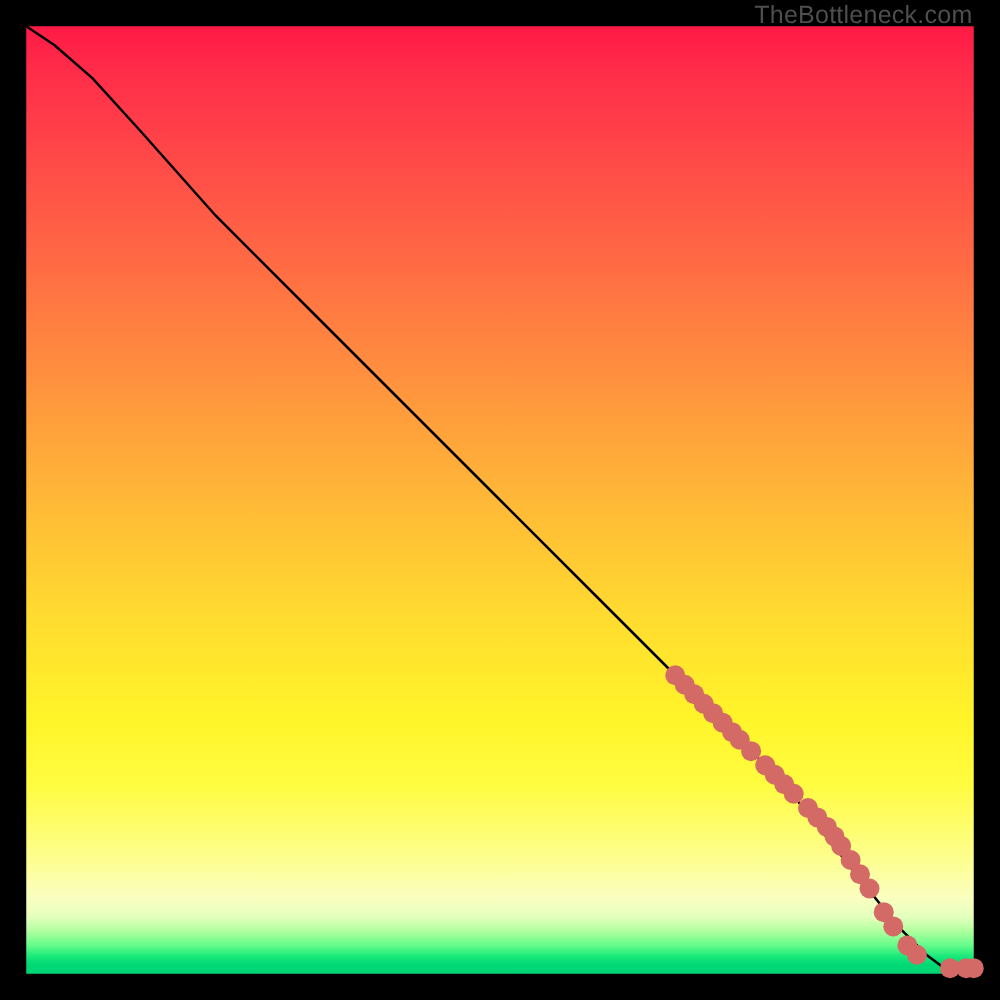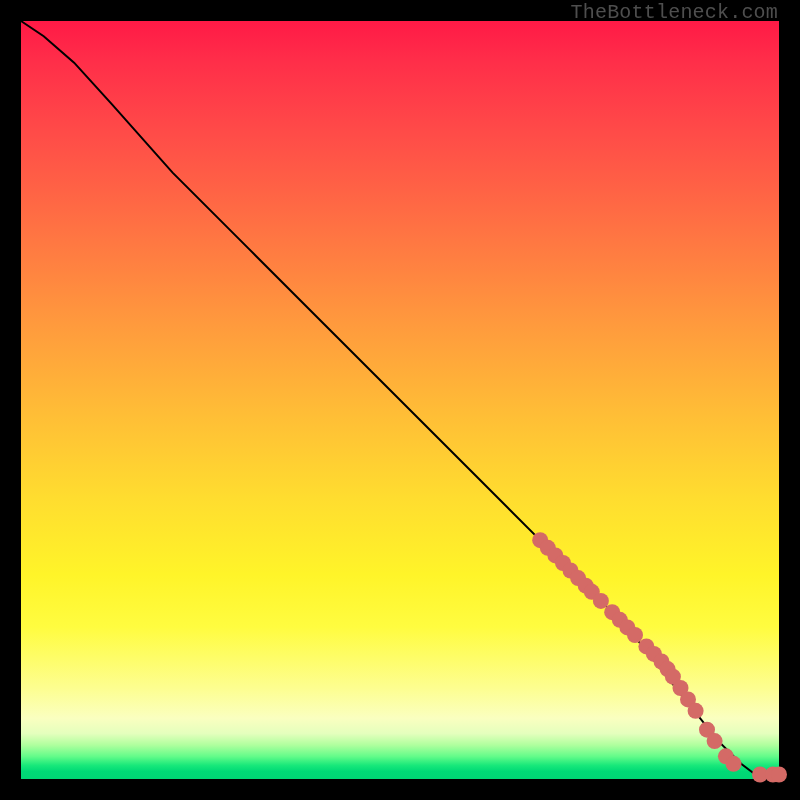--- a/index.html
+++ b/index.html
@@ -47,21 +47,20 @@
   }
   .watermark {
     position: absolute;
     top: 1px;
     right: 22px;
     color: #4e4e4e;
     font-size: 20px;
     font-weight: 500;
     letter-spacing: 0.2px;
     user-select: none;
-    font-family: Liberation Mono, monospace;
   }
   svg.curve {
     position: absolute;
     left: 0;
     top: 0;
     width: 758px;
     height: 758px;
     overflow: visible;
   }
   .marker {

